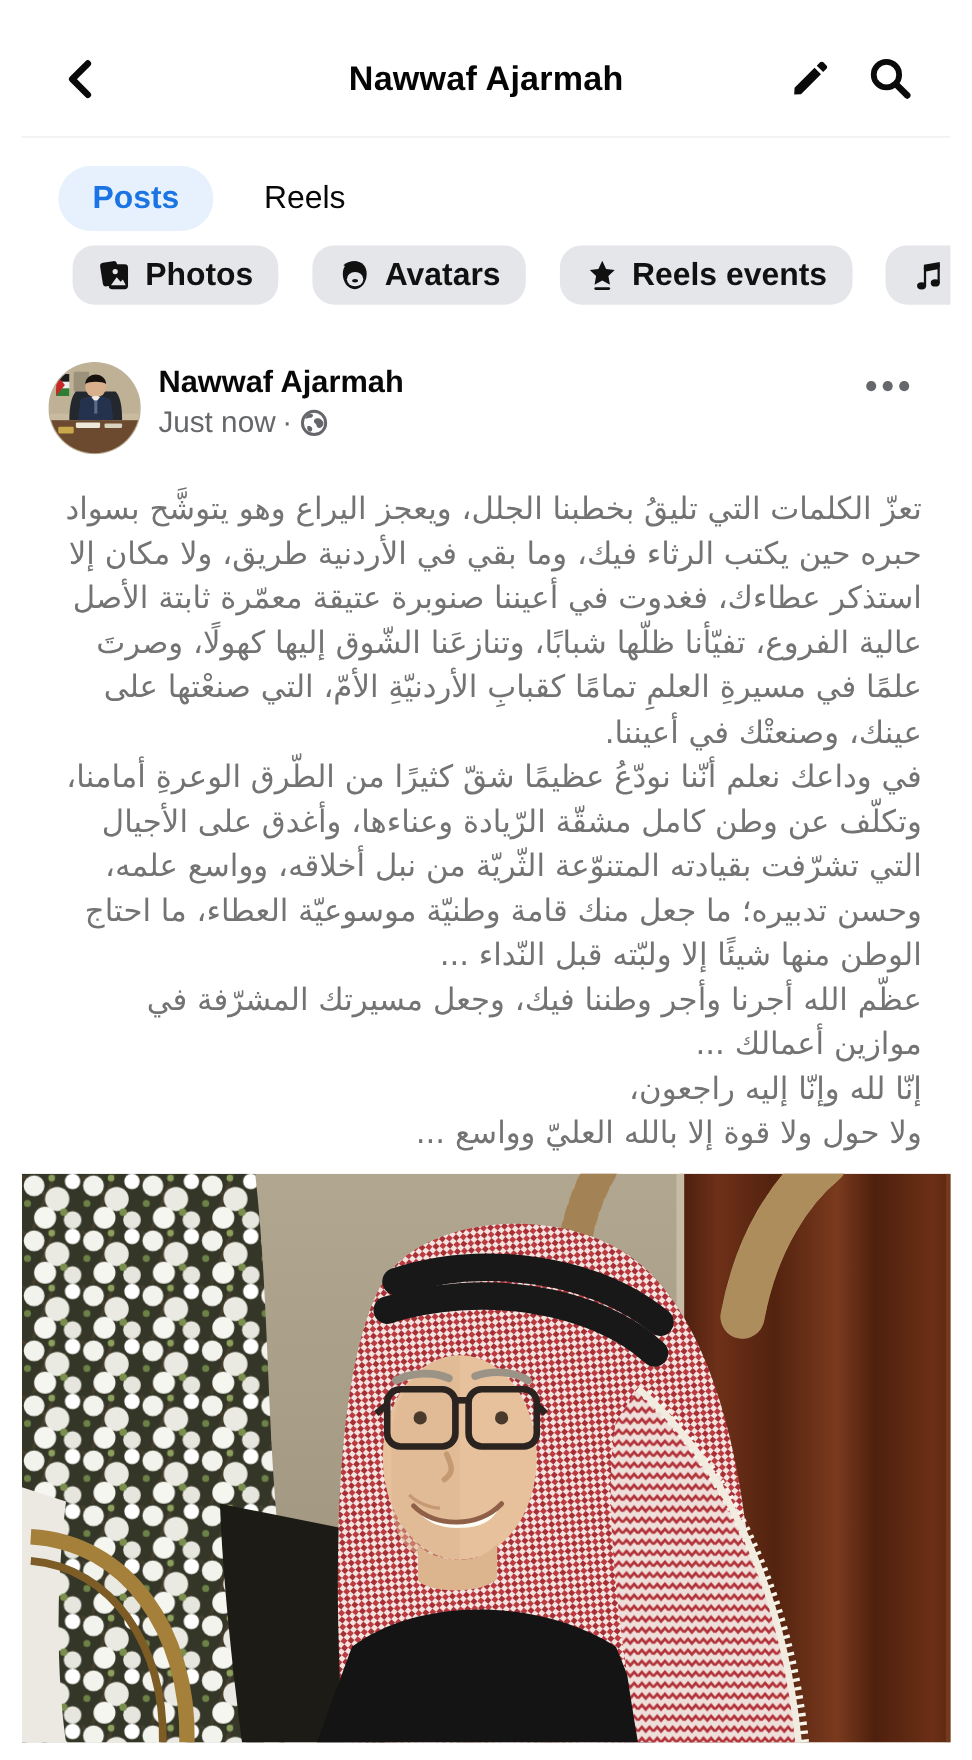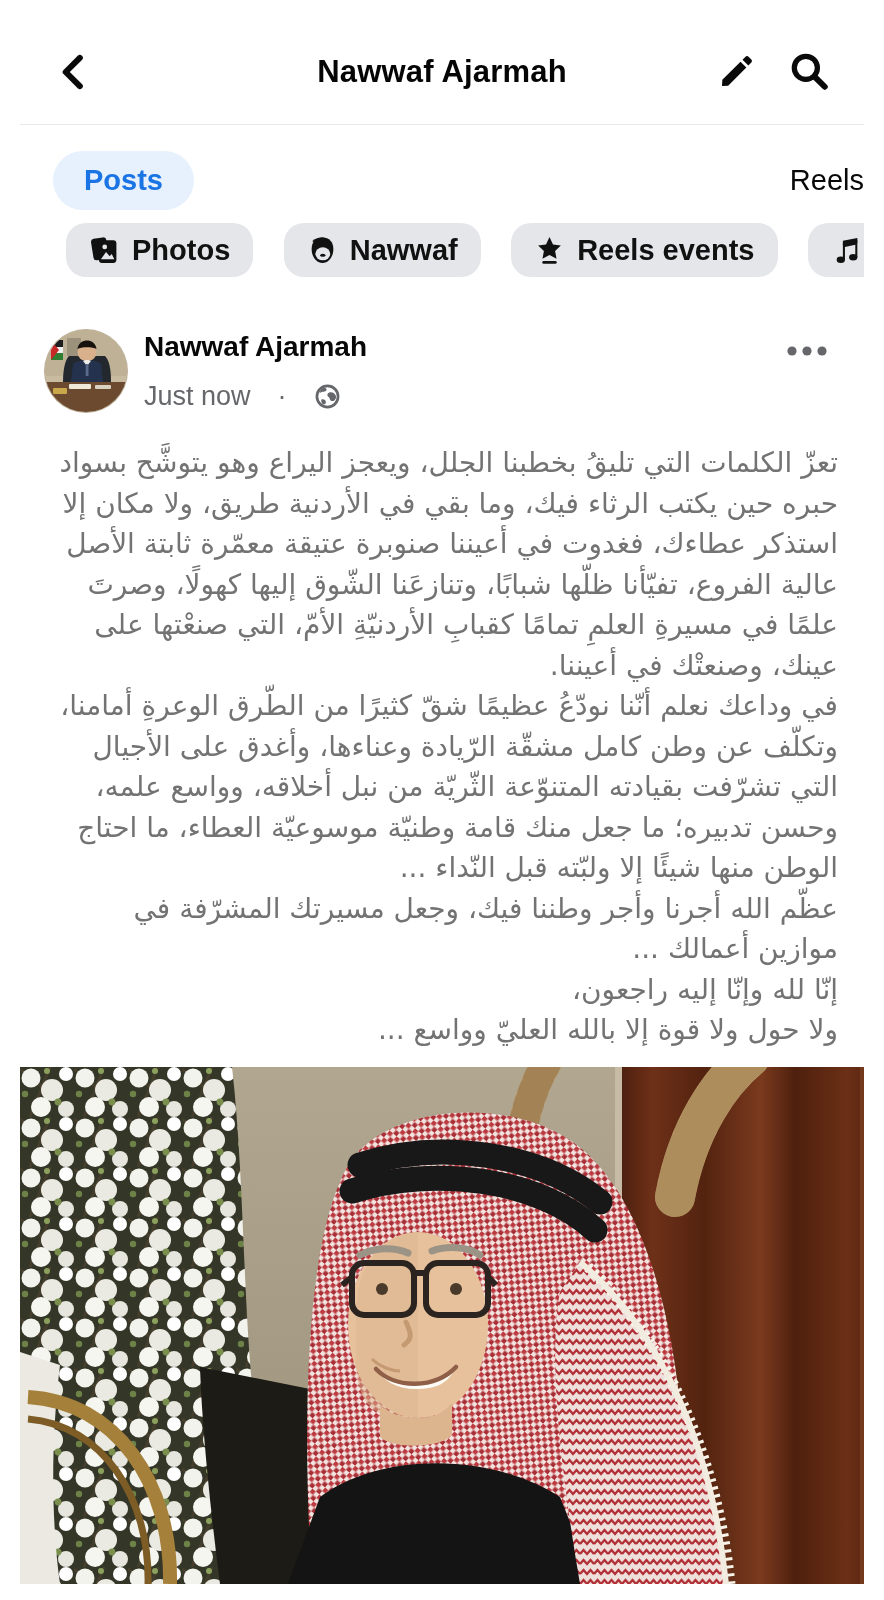--- a/index.html
+++ b/index.html
@@ -13,21 +13,21 @@
   .topbar { position:relative; height:125px; background:#fff; border-bottom:1px solid #e7e9ec; }
   .topbar .back { position:absolute; left:30px; top:48px; width:48px; height:48px; display:flex; align-items:center; justify-content:center; cursor:pointer; }
   .topbar .title {
     position:absolute; left:0; right:0; top:54px; text-align:center;
     font-size:31px; font-weight:bold; letter-spacing:.2px;
   }
   .topbar .icon-btn { position:absolute; top:46px; width:50px; height:50px; display:flex; align-items:center; justify-content:center; cursor:pointer; }
   .topbar .edit { right:102px; }
   .topbar .search { right:30px; }
   
-  .tabs { display:flex; align-items:center; padding:24px 0 0 33px; height:86px;justify-content:space-between; }
+  .tabs { display:flex; align-items:center; padding:24px 0 0 33px; height:86px; }
   .tab-pill {
     display:inline-flex; align-items:center; justify-content:center;
     padding:13px 31px; border-radius:32px; font-size:29px; font-weight:bold; cursor:pointer;
   }
   .tab-pill.active { background:#e7f1fd; color:#1b74e4; }
   .tab-plain { margin-left:46px; font-size:29px; font-weight:normal; color:#080809; cursor:pointer; }
   
   .chips { margin-top:12px; padding-left:46px; height:56px; white-space:nowrap; overflow:hidden; width:884px; }
   .chip {
     display:inline-flex; align-items:center; gap:12px; vertical-align:top;
@@ -36,21 +36,21 @@
   }
   .chip svg { flex:0 0 auto; }
   
   .post-header { position:relative; margin-top:50px; padding:0 24px; height:92px; }
   .avatar {
     position:absolute; left:24px; top:0; width:84px; height:84px; border-radius:50%;
     overflow:hidden; border:1px solid rgba(0,0,0,.08); cursor:pointer; background:#cbbda4;
   }
   .ph-meta { position:absolute; left:124px; top:2px; }
   .author { font-size:28px; font-weight:bold; color:#080809; cursor:pointer; }
-  .time-row { display:flex; align-items:center; gap:27px; margin-top:18px; color:#65676b; font-size:27px; }
+  .time-row { display:flex; align-items:center; gap:6px; margin-top:6px; color:#65676b; font-size:27px; }
   .menu-dots { position:absolute; right:34px; top:14px; cursor:pointer; }
   
   .post-text {
     direction:rtl; text-align:right; unicode-bidi:plaintext;
     padding:22px 26px 0 26px;
     font-family:"DejaVu Sans", sans-serif;
     font-size:28px; line-height:40.5px; color:#737373;
   }
   .post-text p { margin:0; }
   
@@ -97,21 +97,21 @@
       </svg>
       <span>Photos</span>
     </div>
     <div class="chip">
       <svg width="31" height="31" viewBox="0 0 30 30">
         <path fill="#111" d="M15 2.5 C8.5 2.5 4.5 7 4.5 13.5 C4.5 20.5 8.5 27 15 27 C21.5 27 25.5 20.5 25.5 13.5 C25.5 7 21.5 2.5 15 2.5 Z"></path>
         <path fill="#111" d="M5 6 C9 2 16 1.5 20 4 L12 9 Z"></path>
         <ellipse cx="15.3" cy="18.2" rx="7.2" ry="6.3" fill="#e4e6ea"></ellipse>
         <ellipse cx="15.3" cy="19.6" rx="2.6" ry="1.5" fill="#111"></ellipse>
       </svg>
-      <span>Nawwaf</span>
+      <span>Avatars</span>
     </div>
     <div class="chip">
       <svg width="31" height="31" viewBox="0 0 30 30">
         <path fill="#111" d="M15 2 L18.4 9.2 L26 10.2 L20.4 15.5 L21.8 23 L15 19.3 L8.2 23 L9.6 15.5 L4 10.2 L11.6 9.2 Z"></path>
         <rect x="8" y="25.2" width="14" height="2.6" rx="1.3" fill="#111"></rect>
       </svg>
       <span>Reels events</span>
     </div>
     <div class="chip">
       <svg width="31" height="31" viewBox="0 0 30 30">

